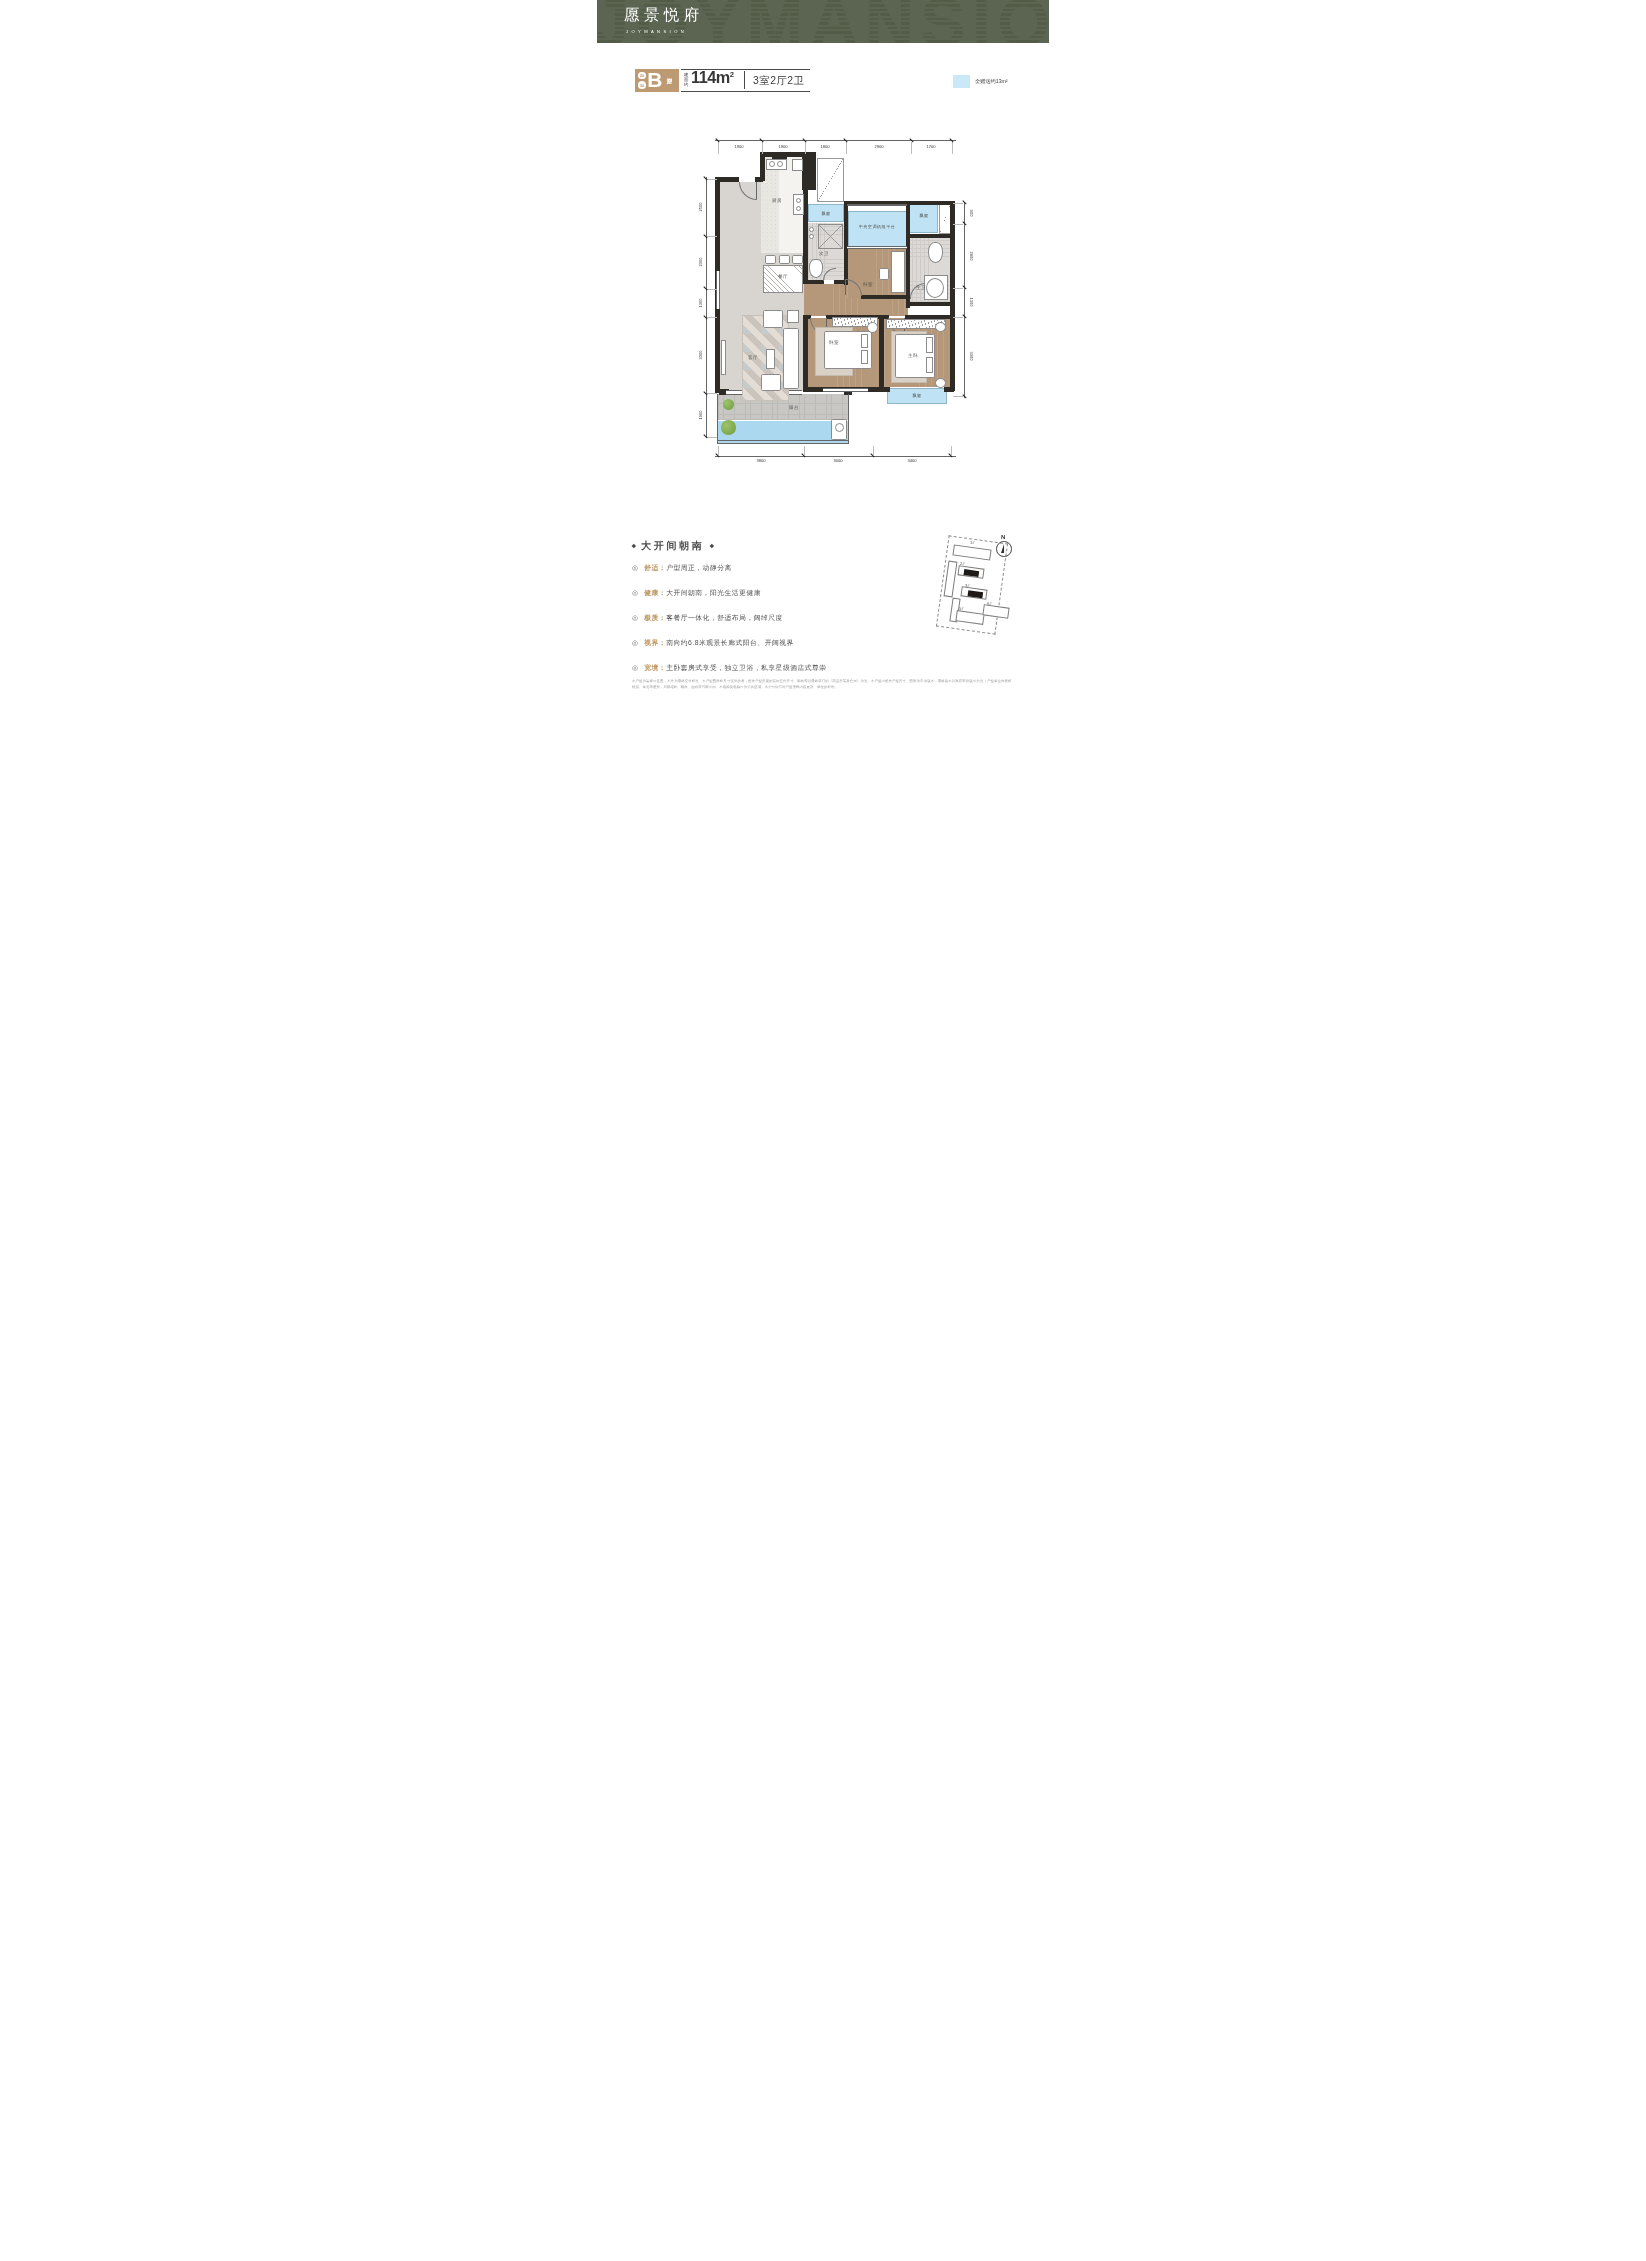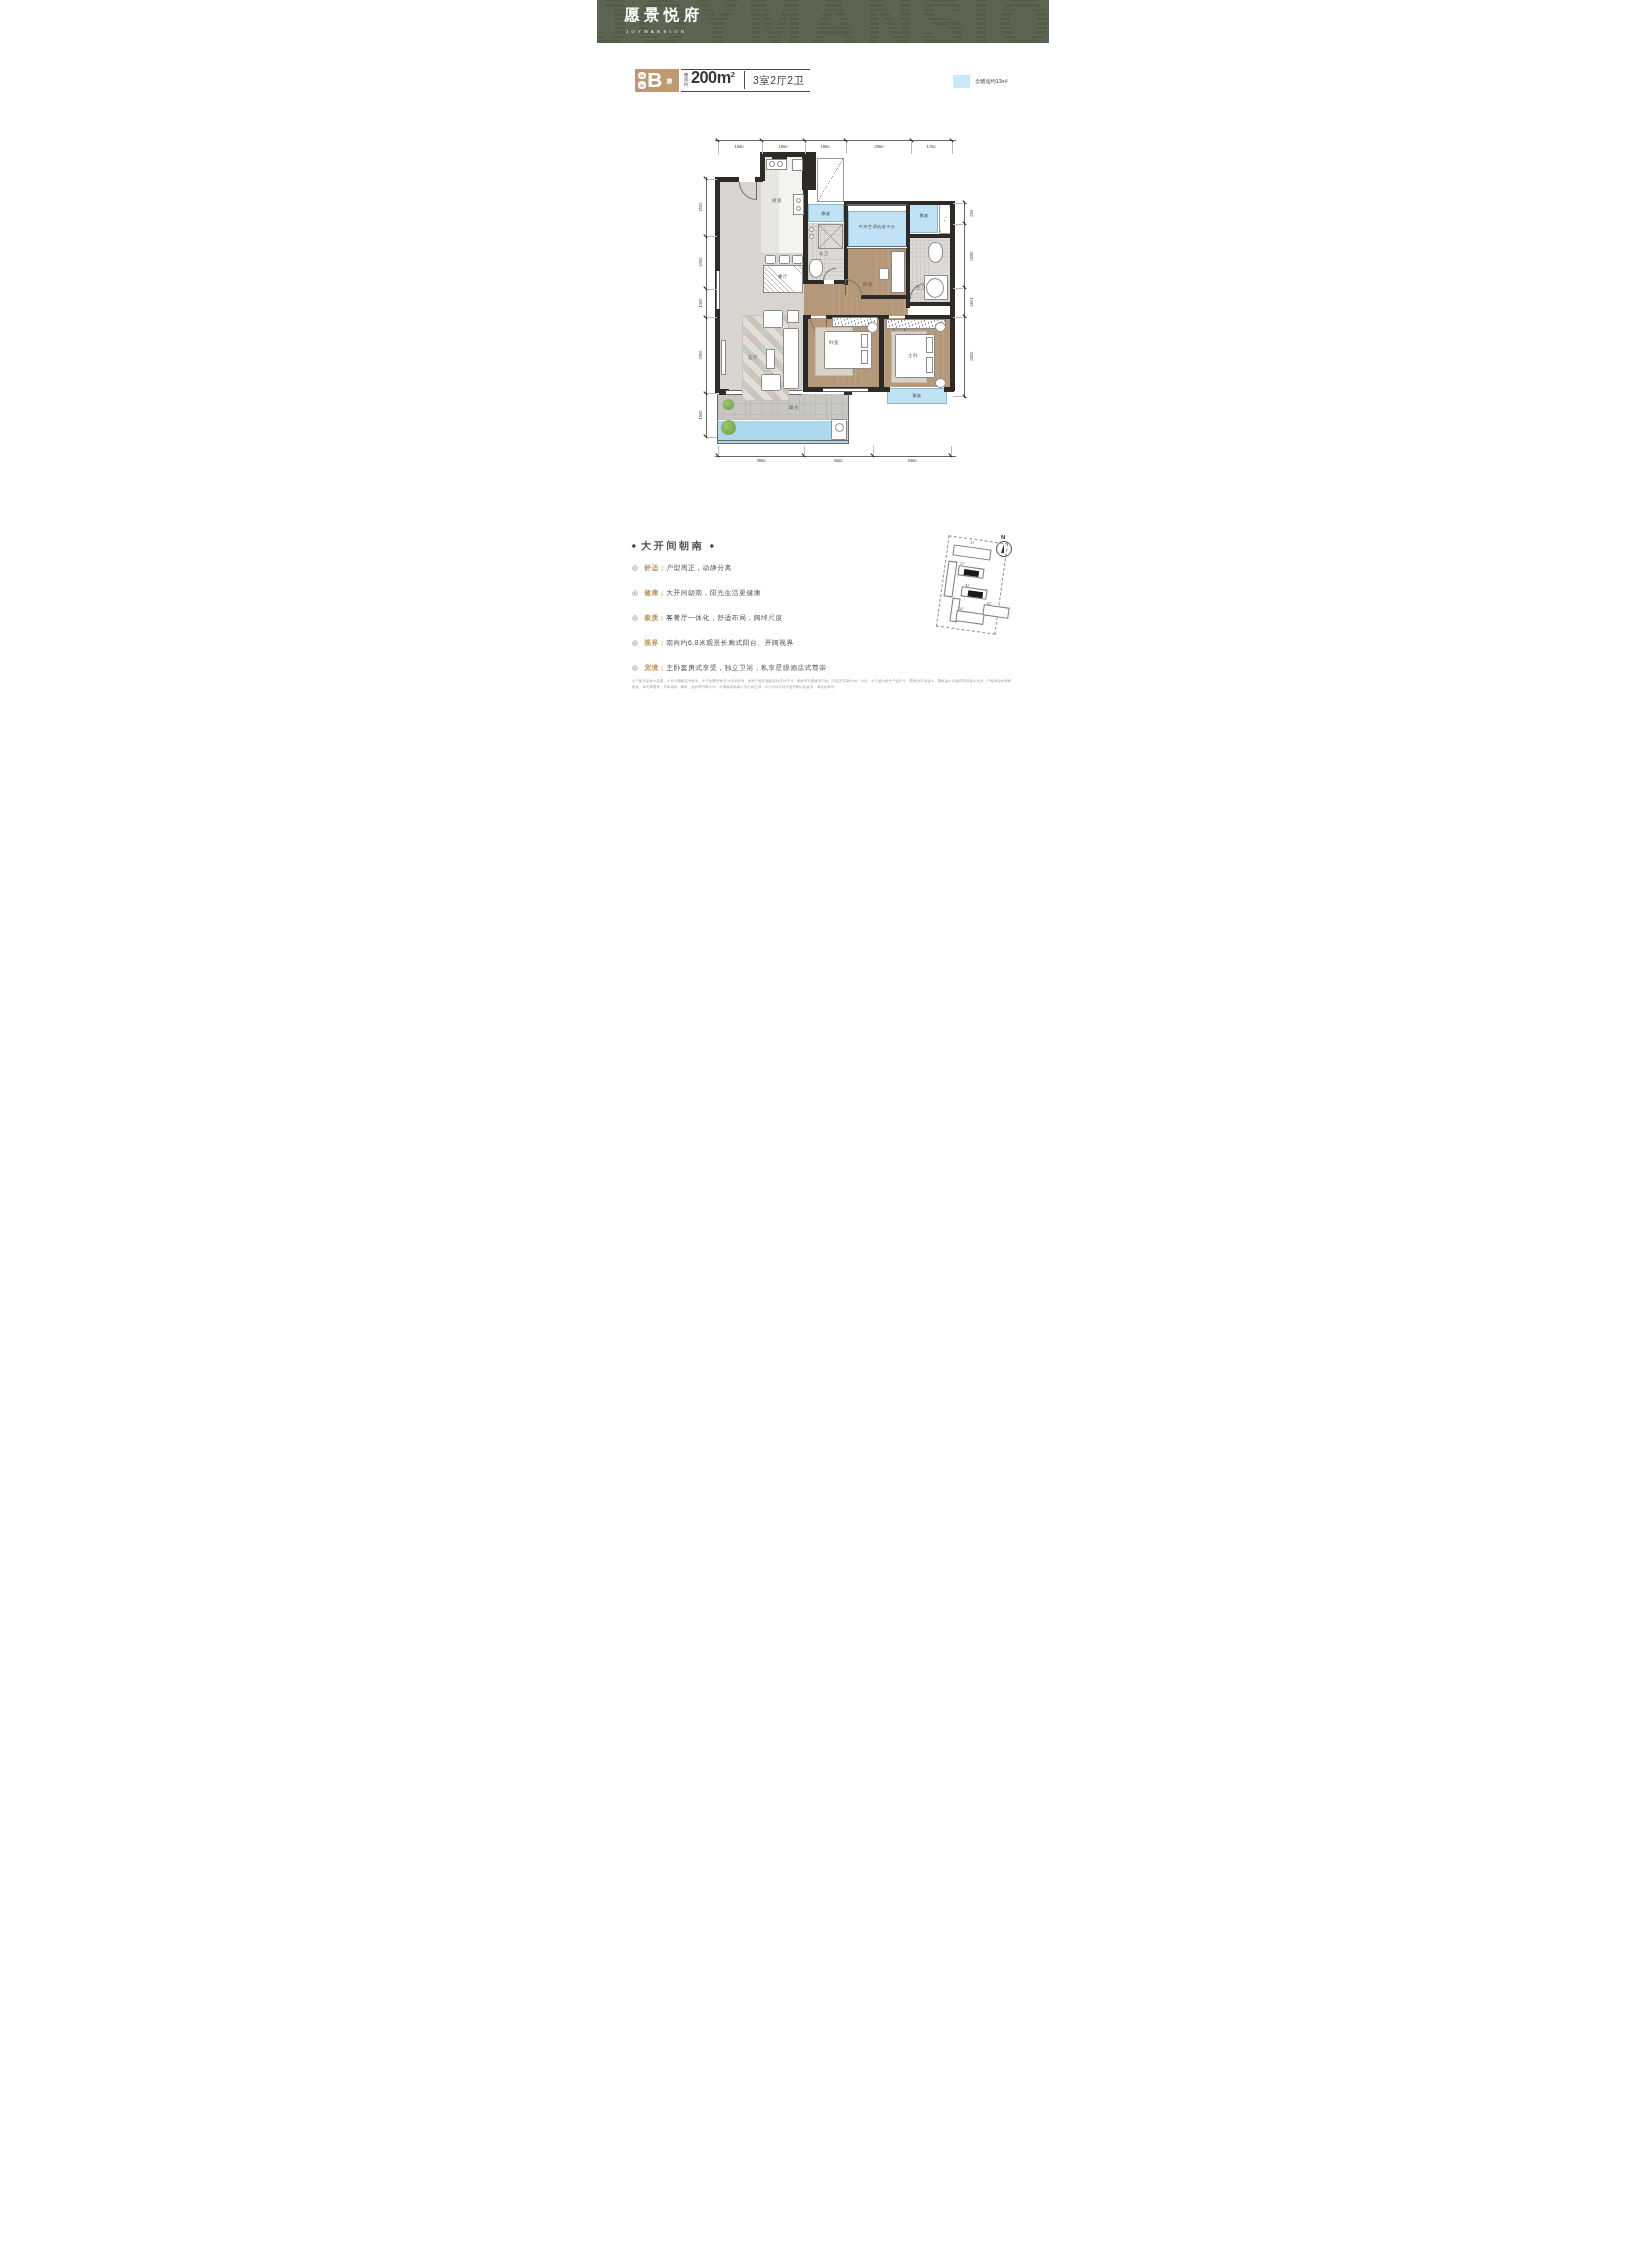--- a/index.html
+++ b/index.html
@@ -5,21 +5,21 @@
   html,body{margin:0;padding:0;background:#fff;}
   #page{position:relative;width:452px;height:709px;margin:0 auto;background:#fff;overflow:hidden;
         font-family:"Liberation Sans","DejaVu Sans",sans-serif;color:#3f3f3f;}
   .abs{position:absolute;}
   
   #header{left:0;top:0;width:452px;height:43px;background:#5c6452;overflow:hidden;}
   #wm{left:-5.4px;top:-17px;font-size:68px;font-weight:bold;letter-spacing:6.3px;color:#525c47;white-space:nowrap;}
   #wm-stripes{left:0;top:0;width:452px;height:43px;
      background:repeating-linear-gradient(180deg, rgba(92,100,82,0) 0 2.3px, #5c6452 2.3px 4.5px);}
   #logo-cn{left:27px;top:5.4px;font-family:"DejaVu Serif","Liberation Serif",serif;font-size:15.4px;
-     letter-spacing:4.5px;color:#ffffff;font-weight:bold;}
+     letter-spacing:4.5px;color:#ffffff;font-weight:normal;}
   #logo-en{left:29px;top:29px;font-size:4.1px;letter-spacing:3.4px;color:#ffffff;}
   
   .badge{left:38px;top:69px;width:44px;height:22.6px;background:#bd9a72;}
   .bcirc{width:7.7px;height:7.7px;border-radius:50%;background:#fff;color:#bd9a72;font-size:4.1px;font-weight:bold;
      display:flex;align-items:center;justify-content:center;}
   .bigB{left:51px;top:68px;font-size:21px;font-weight:bold;color:#fff;line-height:22.6px;}
   .vtext{writing-mode:vertical-rl;text-orientation:upright;letter-spacing:0.9px;}
   .rule{background:#4a4a4a;}
   #area-prefix{left:87px;top:73px;width:5.4px;font-size:4.3px;line-height:1.15;color:#3a3a3a;word-break:break-all;}
   #area-num{left:94px;top:68px;font-size:16.3px;font-weight:600;color:#383838;letter-spacing:-0.5px;}
@@ -90,21 +90,21 @@
 
   <div class="abs badge">
     <div class="abs bcirc" style="left:3.2px;top:2.7px;">2#</div>
     <div class="abs bcirc" style="left:3.2px;top:12.2px;">3#</div>
     <div class="abs bigB" style="left:12.2px;top:-0.5px;">B</div>
     <div class="abs vtext" style="left:32px;top:3.6px;font-size:5.4px;color:#fff;font-weight:bold;">户型</div>
   </div>
   <div class="abs rule" style="left:84px;top:69px;width:129px;height:0.7px;"></div>
   <div class="abs rule" style="left:84px;top:91px;width:129px;height:0.7px;"></div>
   <div class="abs" id="area-prefix">建面约</div>
-  <div class="abs" id="area-num"><span>200m</span><span id="area-sup">2</span></div>
+  <div class="abs" id="area-num"><span>114m</span><span id="area-sup">2</span></div>
   <div class="abs rule" style="left:147px;top:71px;width:0.5px;height:18px;"></div>
   <div class="abs" id="rooms-txt">3室2厅2卫</div>
   <div class="abs" id="legend-sq"></div>
   <div class="abs" id="legend-tx">全赠送约13m²</div>
 
   <div class="abs floor-marble" style="left:123px;top:182px;width:84px;height:209px;"></div>
   <div class="abs kfloor" style="left:164px;top:157px;width:43px;height:96px;"></div>
   <div class="abs terr" style="left:164px;top:157px;width:18px;height:96px;"></div>
   <div class="abs floor-tile" style="left:211px;top:223px;width:36px;height:57px;"></div>
   <div class="abs floor-wood" style="left:207px;top:284px;width:104px;height:32px;"></div>

